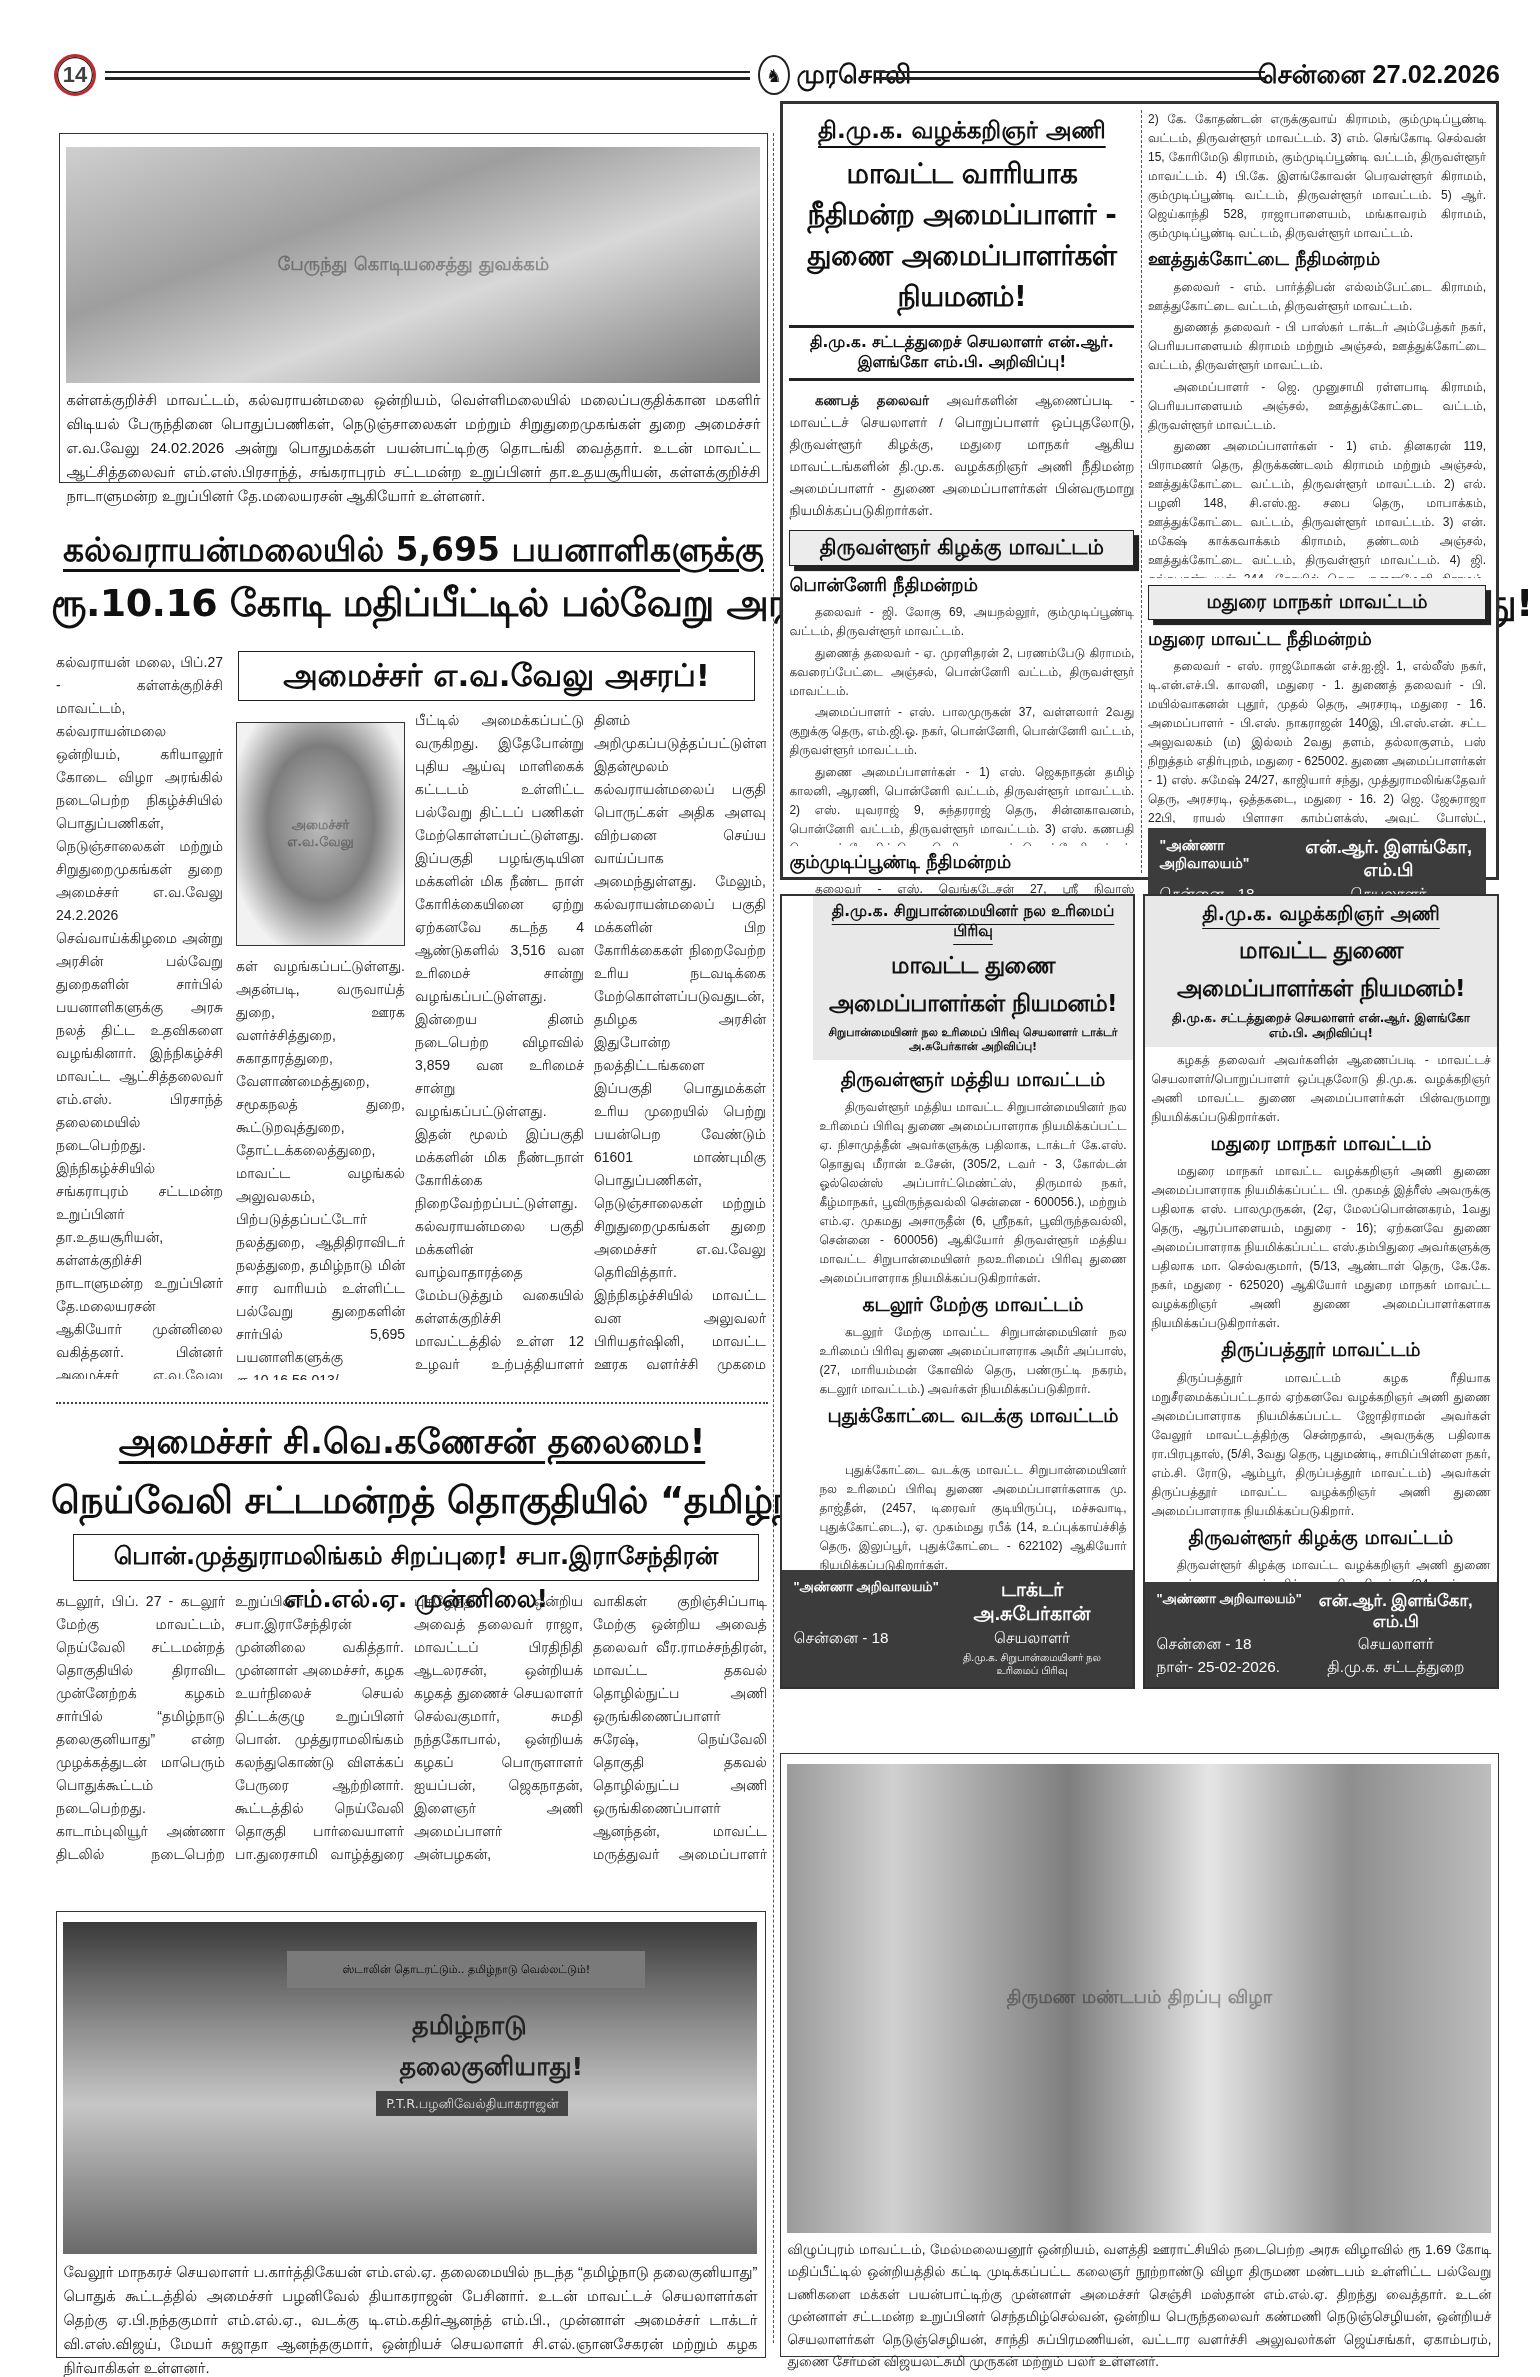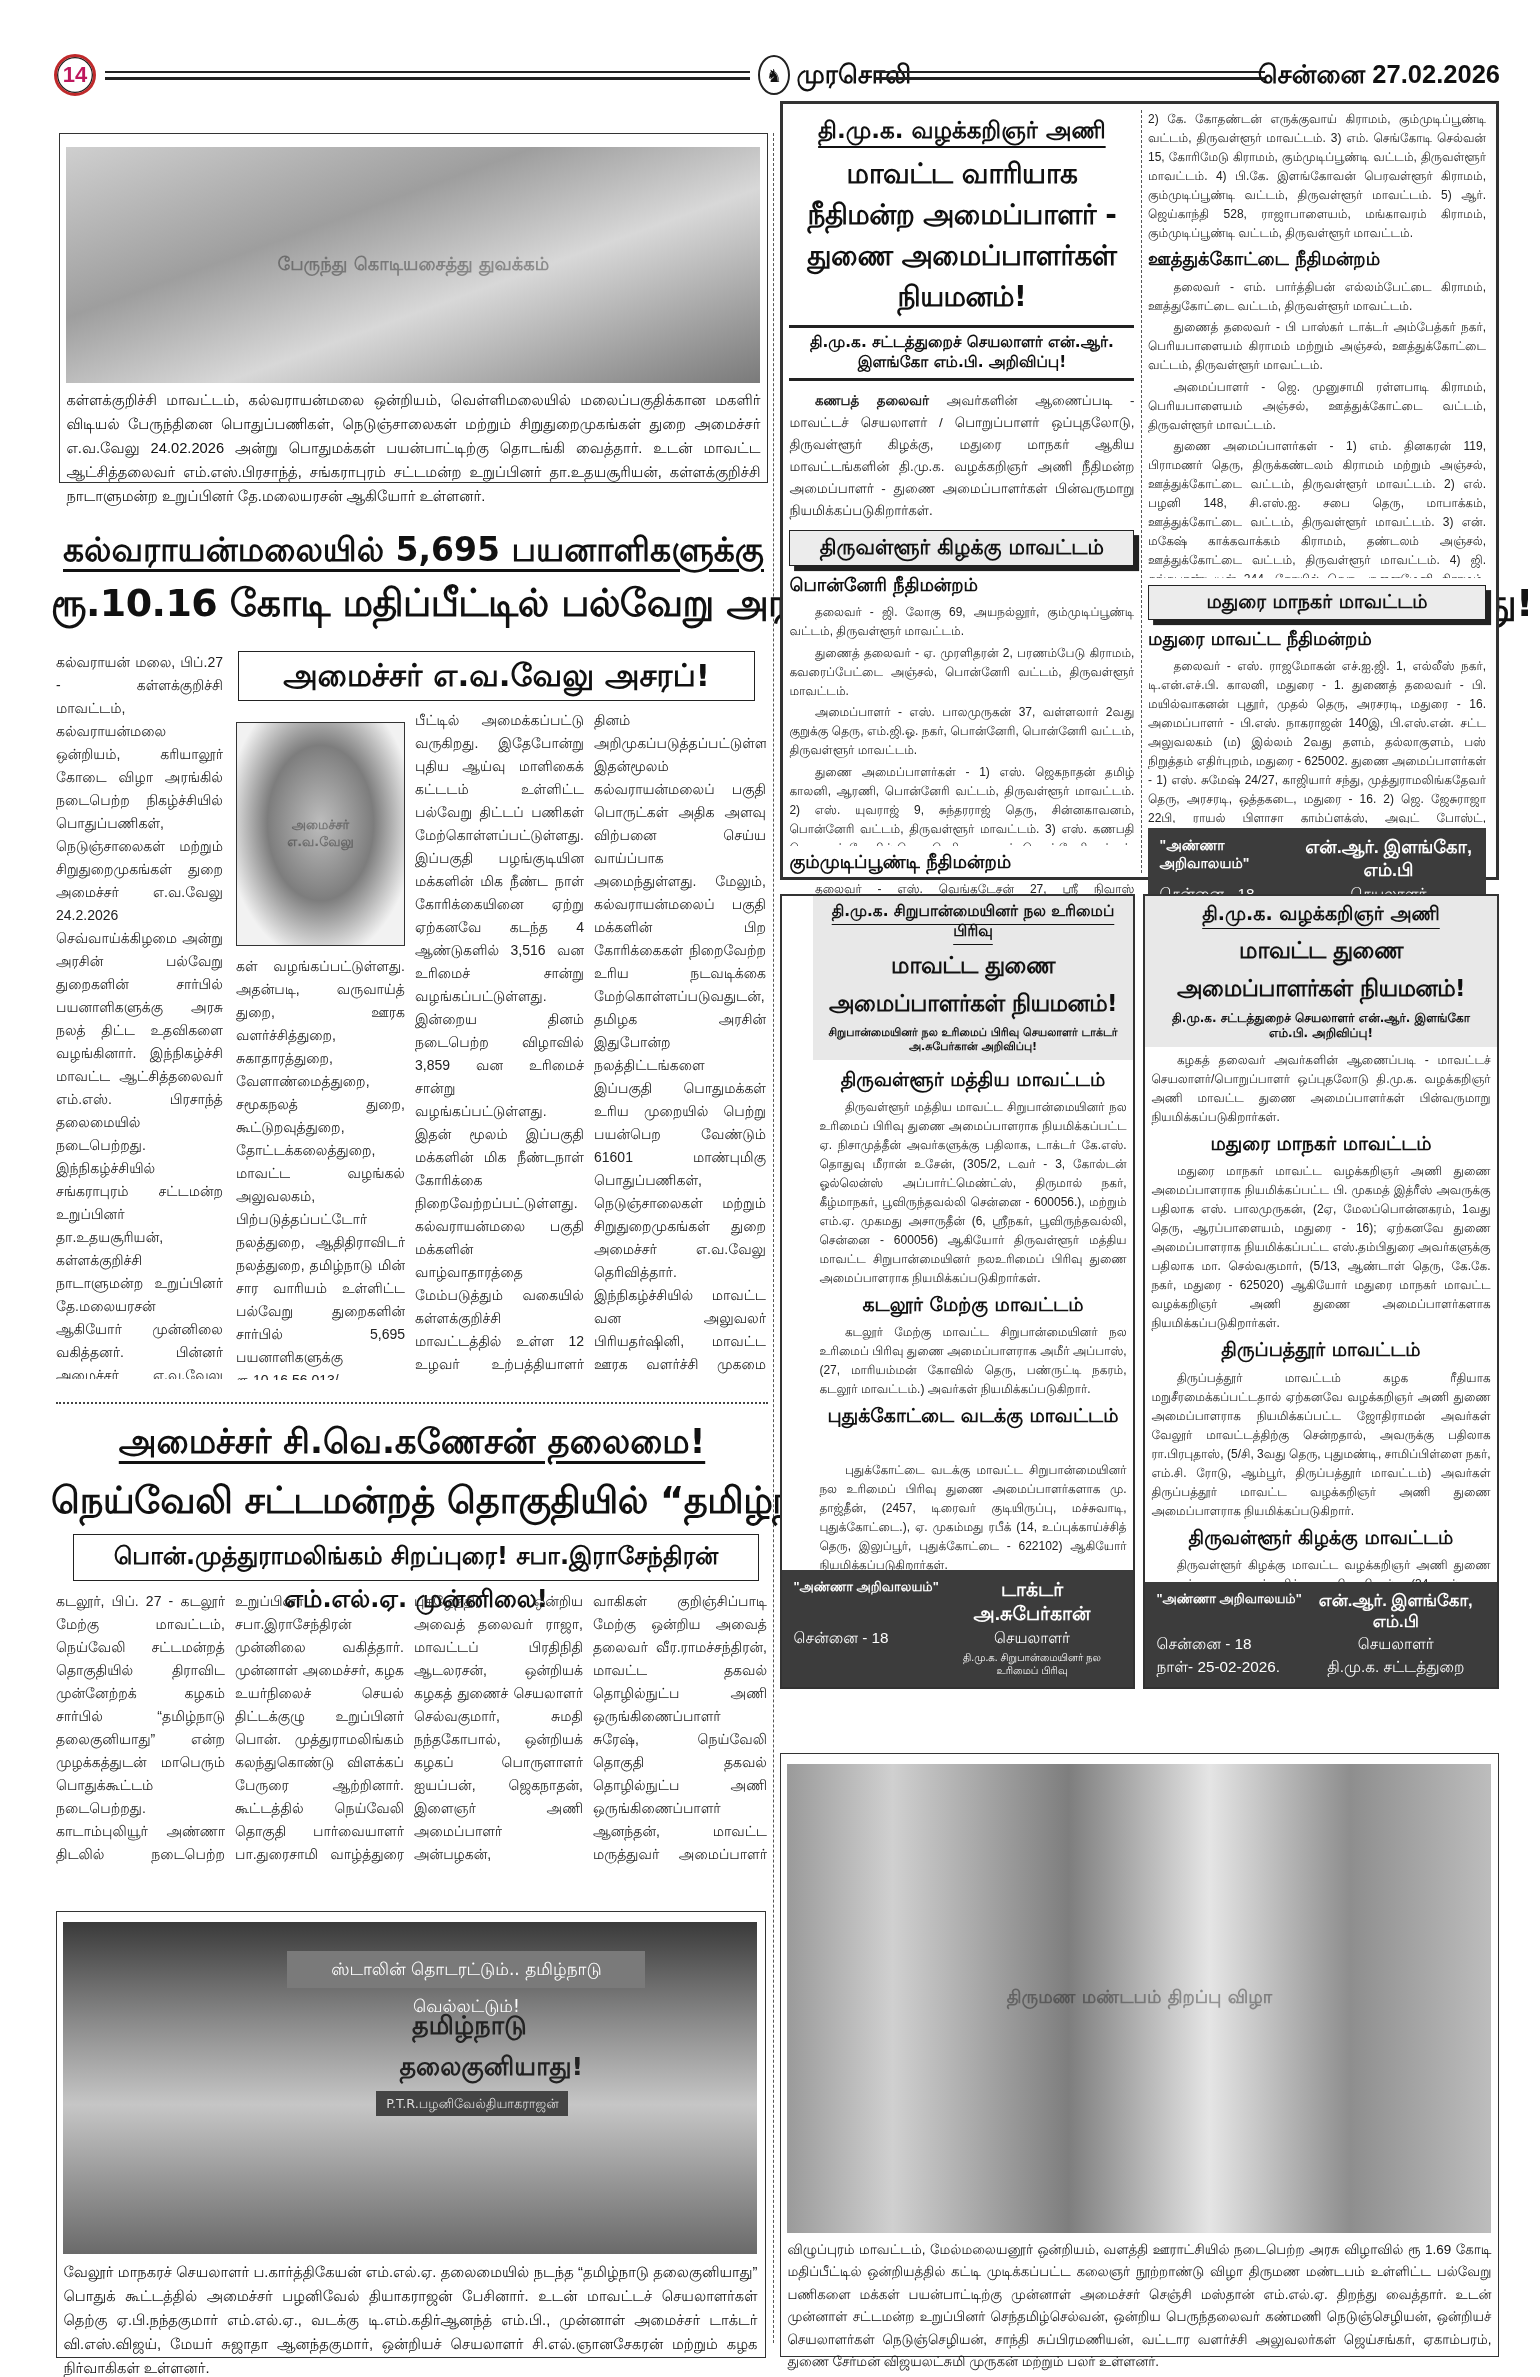--- a/index.html
+++ b/index.html
@@ -1,21 +1,21 @@
 <!DOCTYPE html>
 <html style="font-size:10.2px"><head>
 <meta charset="utf-8">
 <style>
   * { box-sizing: border-box; margin: 0; padding: 0; }
   html, body { width: 1541px; height: 2377px; background: #fff; overflow: hidden; }
   body { font-family: "DejaVu Sans", "Liberation Sans", sans-serif; color: #111; position: relative; }
   .abs { position: absolute; }
   
   .masthead { left: 54px; top: 54px; width: 1446px; height: 45px; }
-  .page-num { position: absolute; left: 0; top: 0; width: 42px; height: 42px; border: 3.2px solid #c0292b; border-radius: 50%; background: #fff; display: flex; align-items: center; justify-content: center; font: bold 22px "Liberation Sans", sans-serif; color: #be185d; box-shadow: 0 0 0 1.3px #222 inset; }
+  .page-num { position: absolute; left: 0; top: 0; width: 42px; height: 42px; border: 3.2px solid #c0292b; border-radius: 50%; background: #fff; display: flex; align-items: center; justify-content: center; font: bold 22px "Liberation Sans", sans-serif; color: #404040; box-shadow: 0 0 0 1.3px #222 inset; }
   .rule { position: absolute; height: 9px; top: 16.6px; border-top: 2.6px solid #222; border-bottom: 3.8px solid #222; }
   .logo { position: absolute; left: 704px; top: 1.3px; display: flex; align-items: center; gap: 6.4px; }
   .logo-mark { width: 32px; height: 40px; border: 2.6px solid #222; border-radius: 50%; display: flex; align-items: center; justify-content: center; font-size: 18px; }
   .logo-text { font-size: 25.5px; font-weight: bold; }
   .dateline { position: absolute; right: 0; top: 6.4px; font: bold 25.5px "Liberation Sans", sans-serif; }
   
   .body-text { font-size: 14px; line-height: 23px; text-align: justify; color: #222; font-family: "Liberation Sans", sans-serif; }
   .col { position: absolute; overflow: hidden; }
   .photo { background: linear-gradient(160deg, #cfcfcf 0%, #9e9e9e 35%, #d8d8d8 60%, #7a7a7a 100%); position: absolute; overflow: hidden; }
   .photo .ph-label { position: absolute; left: 50%; top: 50%; transform: translate(-50%,-50%); color: rgba(0,0,0,0.35); font-size: 18px; font-weight: bold; text-align: center; }
@@ -95,21 +95,21 @@
   </div>
 <div class="col body-text" style="left:414px;top:1590px;width:169px;height:281px;">
     <p style="text-indent:0">புகழேந்தி, ஒன்றிய அவைத் தலைவர் ராஜா, மாவட்டப் பிரதிநிதி ஆடலரசன், ஒன்றியக் கழகத் துணைச் செயலாளர் செல்வகுமார், சுமதி நந்தகோபால், ஒன்றியக் கழகப் பொருளாளர் ஐயப்பன், ஜெகநாதன், இளைஞர் அணி அமைப்பாளர் அன்பழகன், சுப்ரமணியன், பொன்னம்பலம் குறிஞ்சிப்பாடி மேற்கு ஒன்றியக் கழகச் செயலாளர் குணசேகரன், நெய்வேலி நகரக் கழகச் செயலாளர் குருநாதன், பண்ருட்டி வடக்கு ஒன்றியக் கழகச் செயலாளர் சந்தோஷ்குமார், நிர்</p>
   </div>
 <div class="col body-text" style="left:593px;top:1590px;width:174px;height:281px;">
     <p style="text-indent:0">வாகிகள் குறிஞ்சிப்பாடி மேற்கு ஒன்றிய அவைத் தலைவர் வீர.ராமச்சந்திரன், மாவட்ட தகவல் தொழில்நுட்ப அணி ஒருங்கிணைப்பாளர் சுரேஷ், நெய்வேலி தொகுதி தகவல் தொழில்நுட்ப அணி ஒருங்கிணைப்பாளர் ஆனந்தன், மாவட்ட மருத்துவர் அமைப்பாளர் டாக்டர் ராஜேஷ், நகர இளைஞரணி செயலாளர் ஸ்டாலின், வழக்கறிஞர் அரிதாஸ் உள்ளிட்ட மாவட்ட, ஒன்றிய, நகரக் கழக நிர்வாகிகள் பெருந்திரளாகக் கலந்துகொண்டு கூட்டத்தை சிறப்பித்தனர்.</p>
   </div>
 
 <div class="framed" style="left:56px;top:1911px;width:710px;height:447px;">
   <div class="photo" style="left:6.4px;top:9.6px;width:694px;height:332px;background:linear-gradient(180deg,#3a3a3a 0%,#8a8a8a 30%,#c6c6c6 55%,#6a6a6a 100%);">
-    <div style="position:absolute;left:224px;top:29px;width:358px;height:37px;background:#7a7a7a;color:#ffffff;font-size:17px;text-align:center;line-height:37px;">ஸ்டாலின் தொடரட்டும்.. தமிழ்நாடு வெல்லட்டும்!</div>
+    <div style="position:absolute;left:224px;top:29px;width:358px;height:37px;background:#7a7a7a;color:#000000;font-size:11px;text-align:center;line-height:37px;">ஸ்டாலின் தொடரட்டும்.. தமிழ்நாடு வெல்லட்டும்!</div>
     <div style="position:absolute;left:336px;top:83px;width:140px;color:#222;font-size:25.5px;font-weight:bold;text-align:center;line-height:41px;">தமிழ்நாடு தலைகுனியாது!</div>
     <div style="position:absolute;left:313px;top:169px;width:192px;height:25.5px;background:#444;color:#ddd;font-size:12.8px;text-align:center;line-height:25.5px;">P.T.R.பழனிவேல்தியாகராஜன்</div>
   </div>
   <div class="caption" style="position:absolute;left:6.4px;top:348px;width:694px;">வேலூர் மாநகரச் செயலாளர் ப.கார்த்திகேயன் எம்.எல்.ஏ. தலைமையில் நடந்த “தமிழ்நாடு தலைகுனியாது” பொதுக் கூட்டத்தில் அமைச்சர் பழனிவேல் தியாகராஜன் பேசினார். உடன் மாவட்டச் செயலாளர்கள் தெற்கு ஏ.பி.நந்தகுமார் எம்.எல்.ஏ., வடக்கு டி.எம்.கதிர்ஆனந்த் எம்.பி., முன்னாள் அமைச்சர் டாக்டர் வி.எஸ்.விஜய், மேயர் சுஜாதா ஆனந்தகுமார், ஒன்றியச் செயலாளர் சி.எல்.ஞானசேகரன் மற்றும் கழக நிர்வாகிகள் உள்ளனர்.</div>
 </div>
 
 <div class="framed" style="left:780px;top:101px;width:719px;height:779px;border-width:3.8px;">
   <div style="position:absolute;left:6.4px;top:6.4px;width:345px;">
     <div class="kicker" style="font-size:23px;margin-top:6.4px;">தி.மு.க. வழக்கறிஞர் அணி</div>
     <div class="headline" style="font-size:28px;line-height:41px;margin-top:6.4px;">மாவட்ட வாரியாக நீதிமன்ற அமைப்பாளர் - துணை அமைப்பாளர்கள் நியமனம்!</div>

